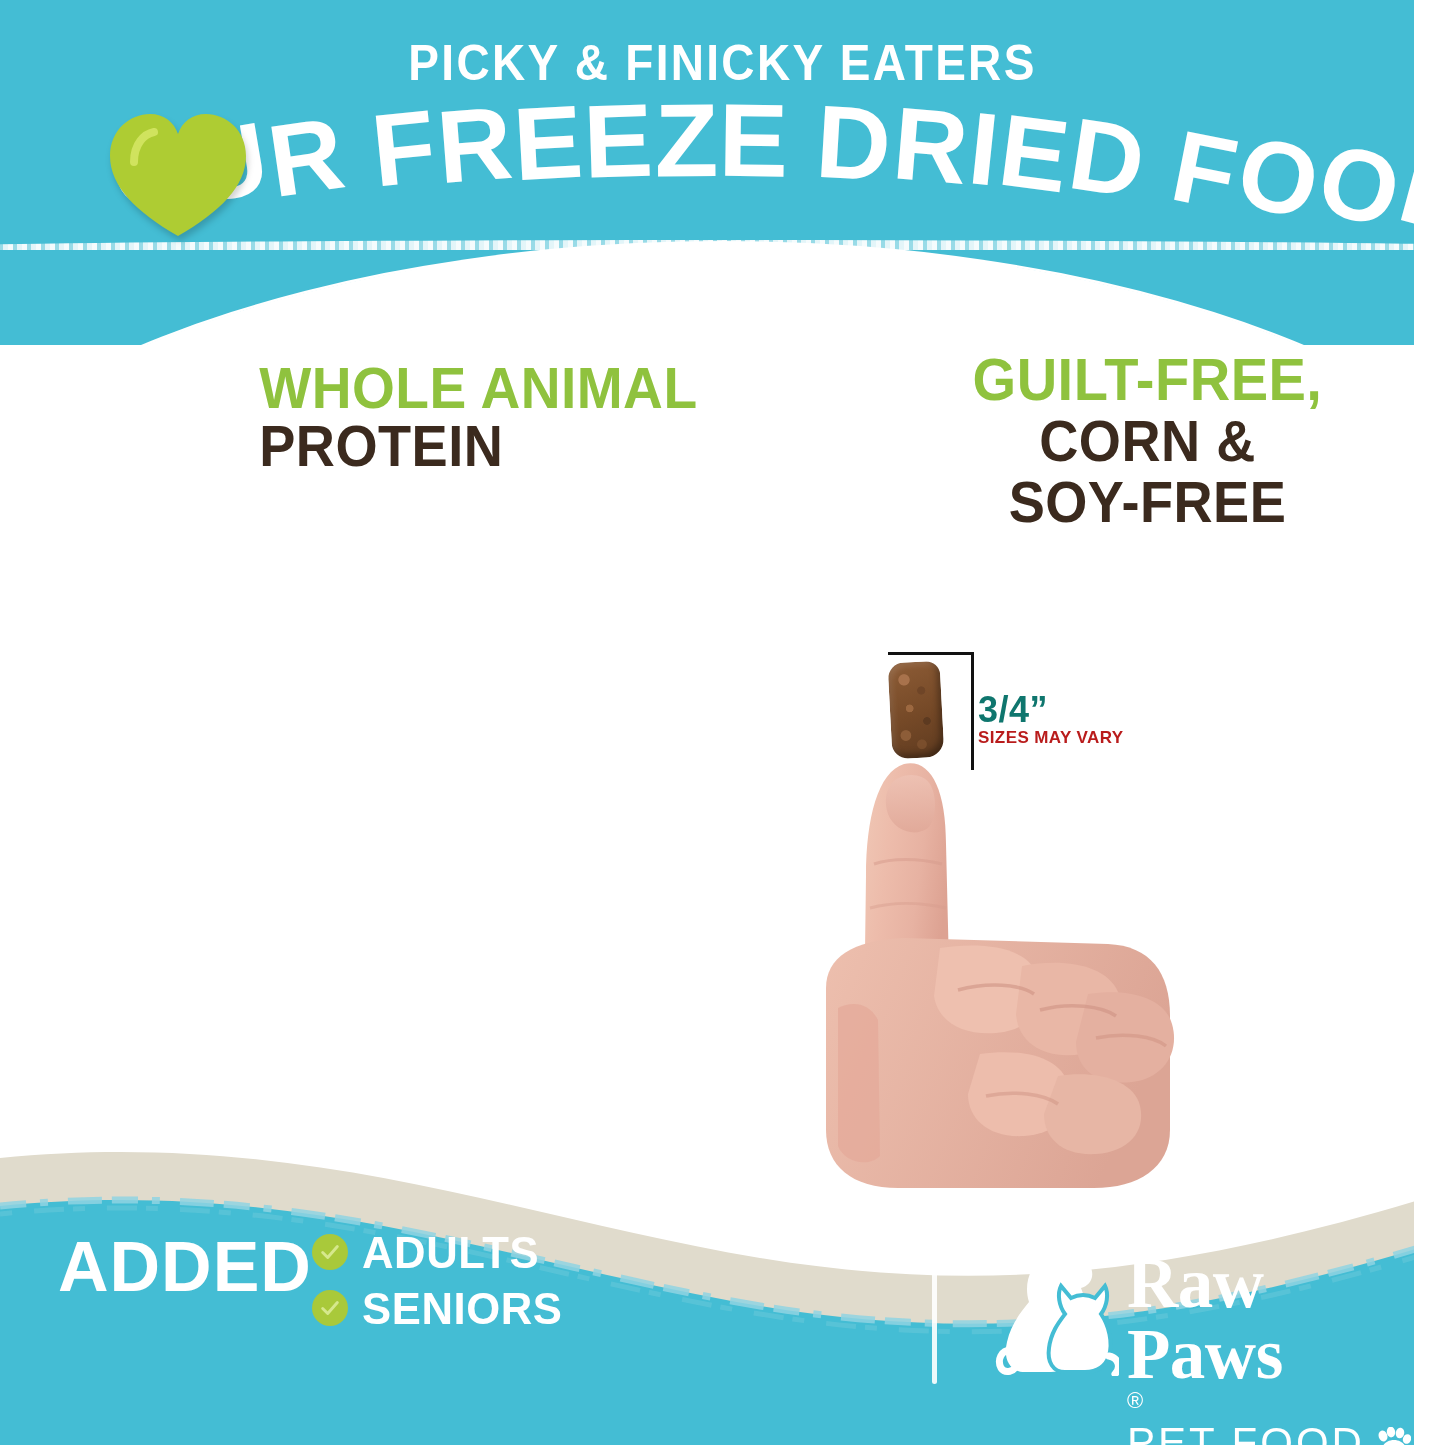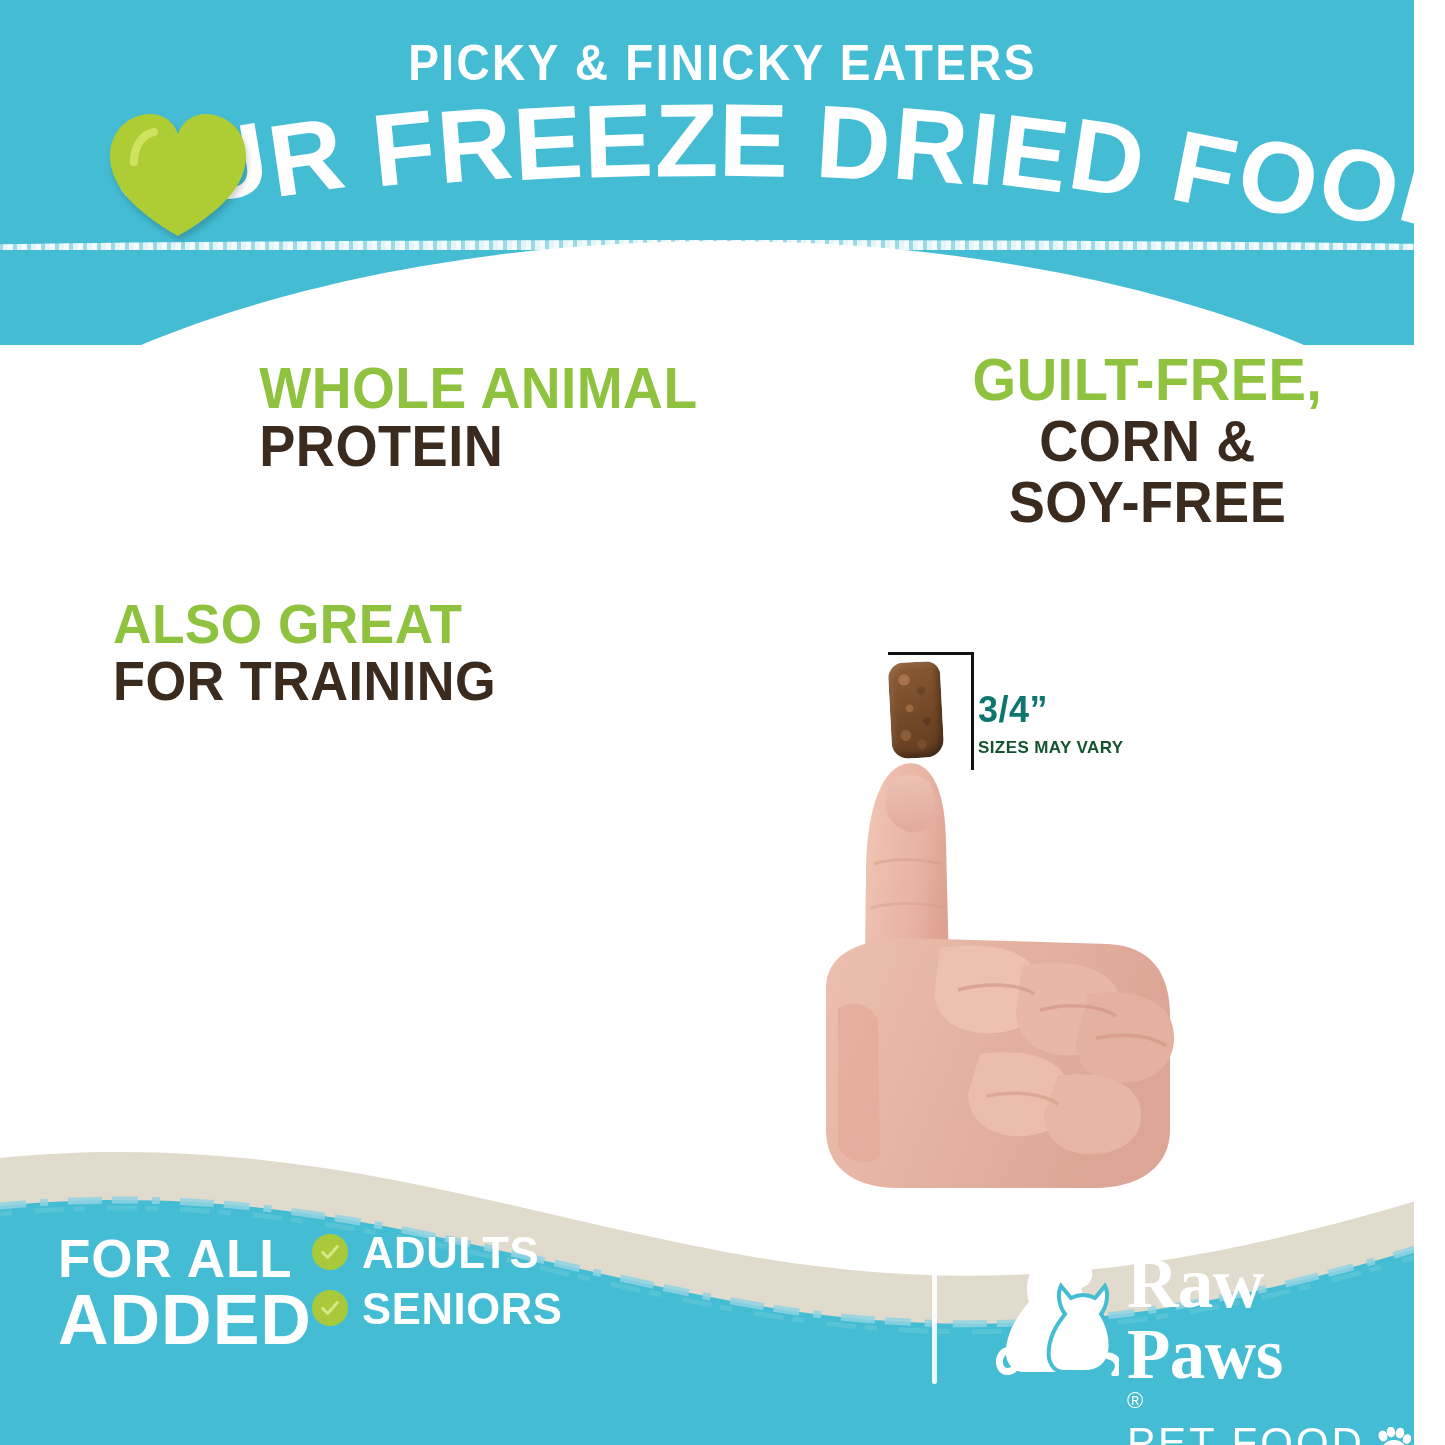--- a/index.html
+++ b/index.html
@@ -157,26 +157,25 @@
   }
   .size-main{
     color:#0f766e;
     font-family:"Liberation Sans", sans-serif;
     font-weight:700;
     font-size:36px;
     line-height:1;
     letter-spacing:.5px;
   }
   .size-sub{
-    color:#14532d;
+    color:#b91c1c;
     font-family:"Liberation Sans", sans-serif;
     font-weight:700;
     font-size:17px;
     letter-spacing:.4px;
-    margin-top:10px;
   }
 
   .hand{ position:absolute; left:28px; top:118px; width:380px; height:470px; }
 
   
   .bottom-wave{
     position:absolute; left:0; bottom:0;
     width:1445px; height:365px;
     z-index:4;
   }
@@ -292,24 +291,20 @@
       <span class="g">WHOLE ANIMAL</span>
       <span class="b">PROTEIN</span>
     </div>
 
     <div class="feat" id="feat-guilt">
       <span class="g">GUILT-FREE,</span>
       <span class="b">CORN &amp;</span>
       <span class="b">SOY-FREE</span>
     </div>
 
-    <div class="feat" id="feat-training">
-      <span class="g">ALSO GREAT</span>
-      <span class="b">FOR TRAINING</span>
-    </div>
 
   </div>
 
   <div class="photo-area">
 
     <div class="bracket"></div>
     <div class="kibble"></div>
 
     <div class="size-label">
       <div class="size-main">3/4”</div>
@@ -368,21 +363,20 @@
 
     <path d="M0 126 C 300 96, 520 186, 760 226 C 1000 266, 1200 236, 1445 160 L 1445 365 L 0 365 Z" fill="#44bdd4"></path>
 
     <path d="M0 126 C 300 96, 520 186, 760 226 C 1000 266, 1200 236, 1445 160" fill="none" stroke="#8fd4e2" stroke-width="7" stroke-dasharray="26 14 8 20 34 10" opacity=".85"></path>
     <path d="M0 134 C 300 104, 520 194, 760 234 C 1000 274, 1200 244, 1445 168" fill="none" stroke="#5fc6d9" stroke-width="5" stroke-dasharray="12 22 30 9" opacity=".7"></path>
   </svg>
 
   <div class="bottom-content">
 
     <div id="for-all-pets">
-      <span class="l1">FOR ALL</span>
       <span class="l2">ADDED</span>
     </div>
 
     <ul class="pet-list">
       <li>
         <span class="check-badge">
           <svg viewBox="0 0 24 24">
               <path d="M4 12.5 L9.5 18 L20 6" fill="none" stroke="#d6e88c" stroke-width="3.2" stroke-linecap="round" stroke-linejoin="round"></path>
             </svg>
         </span>

